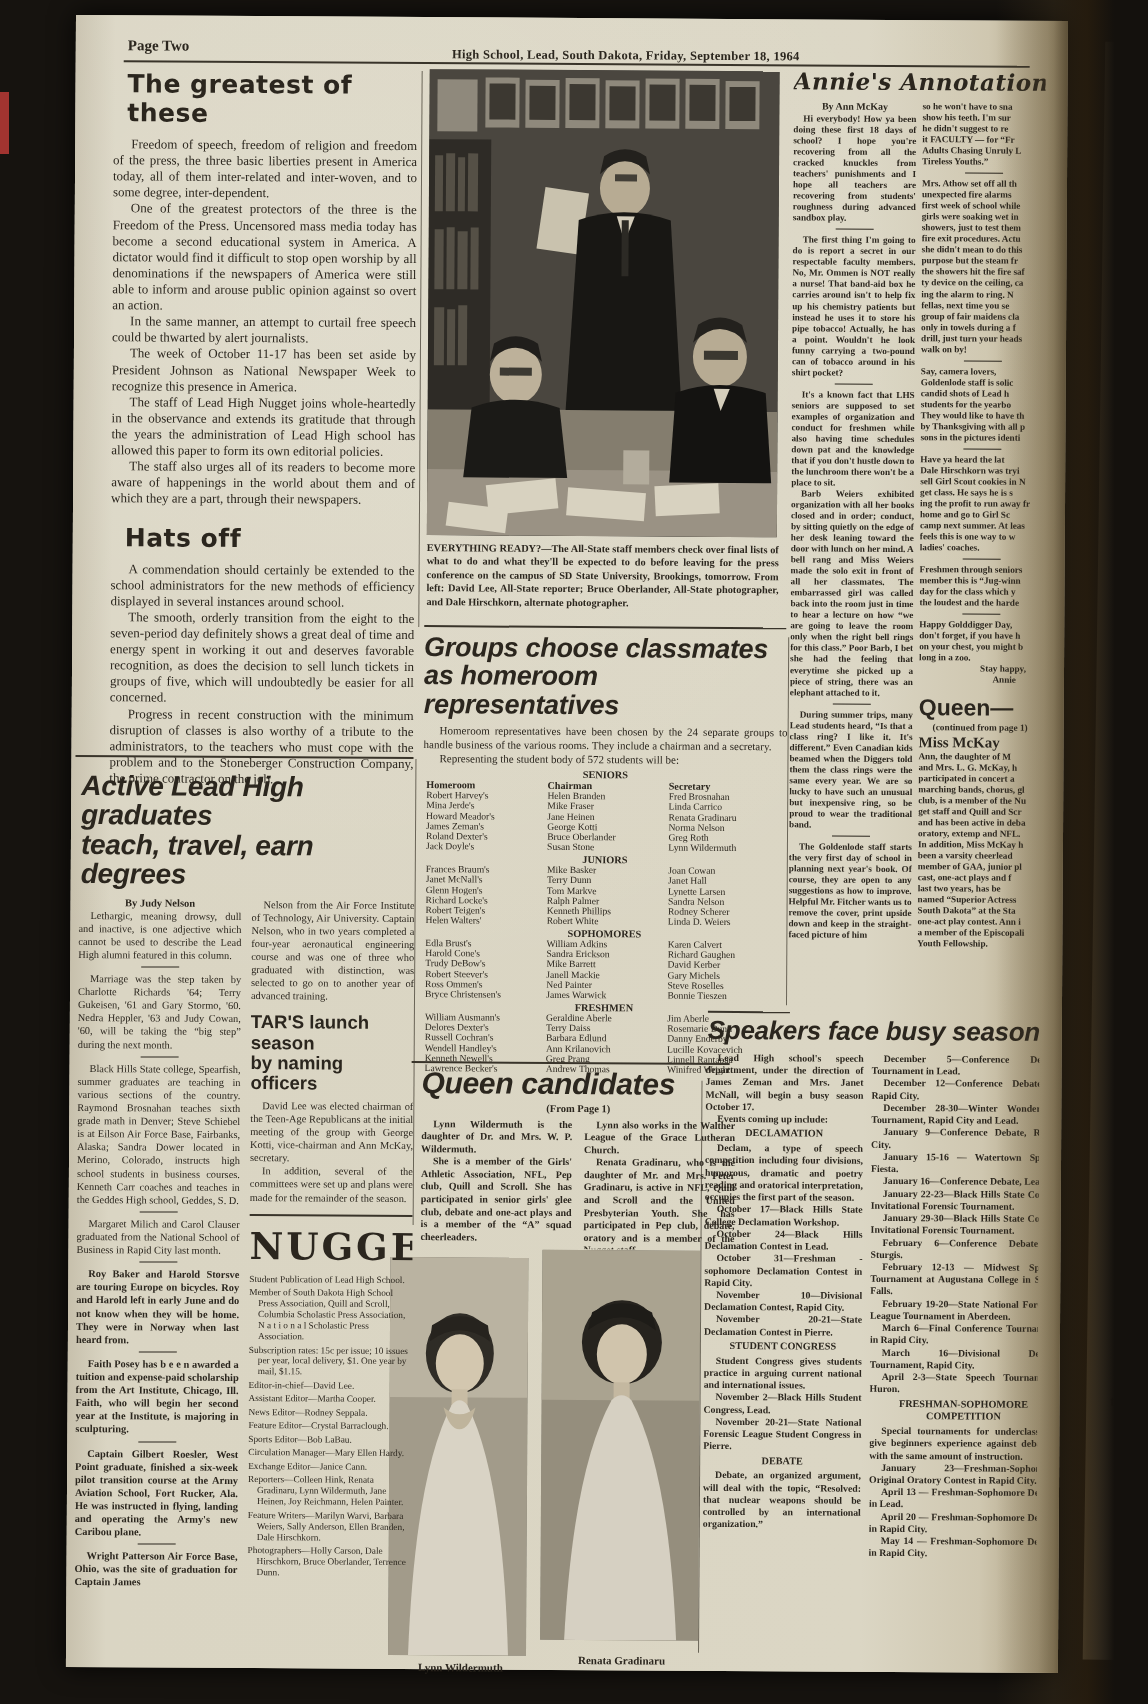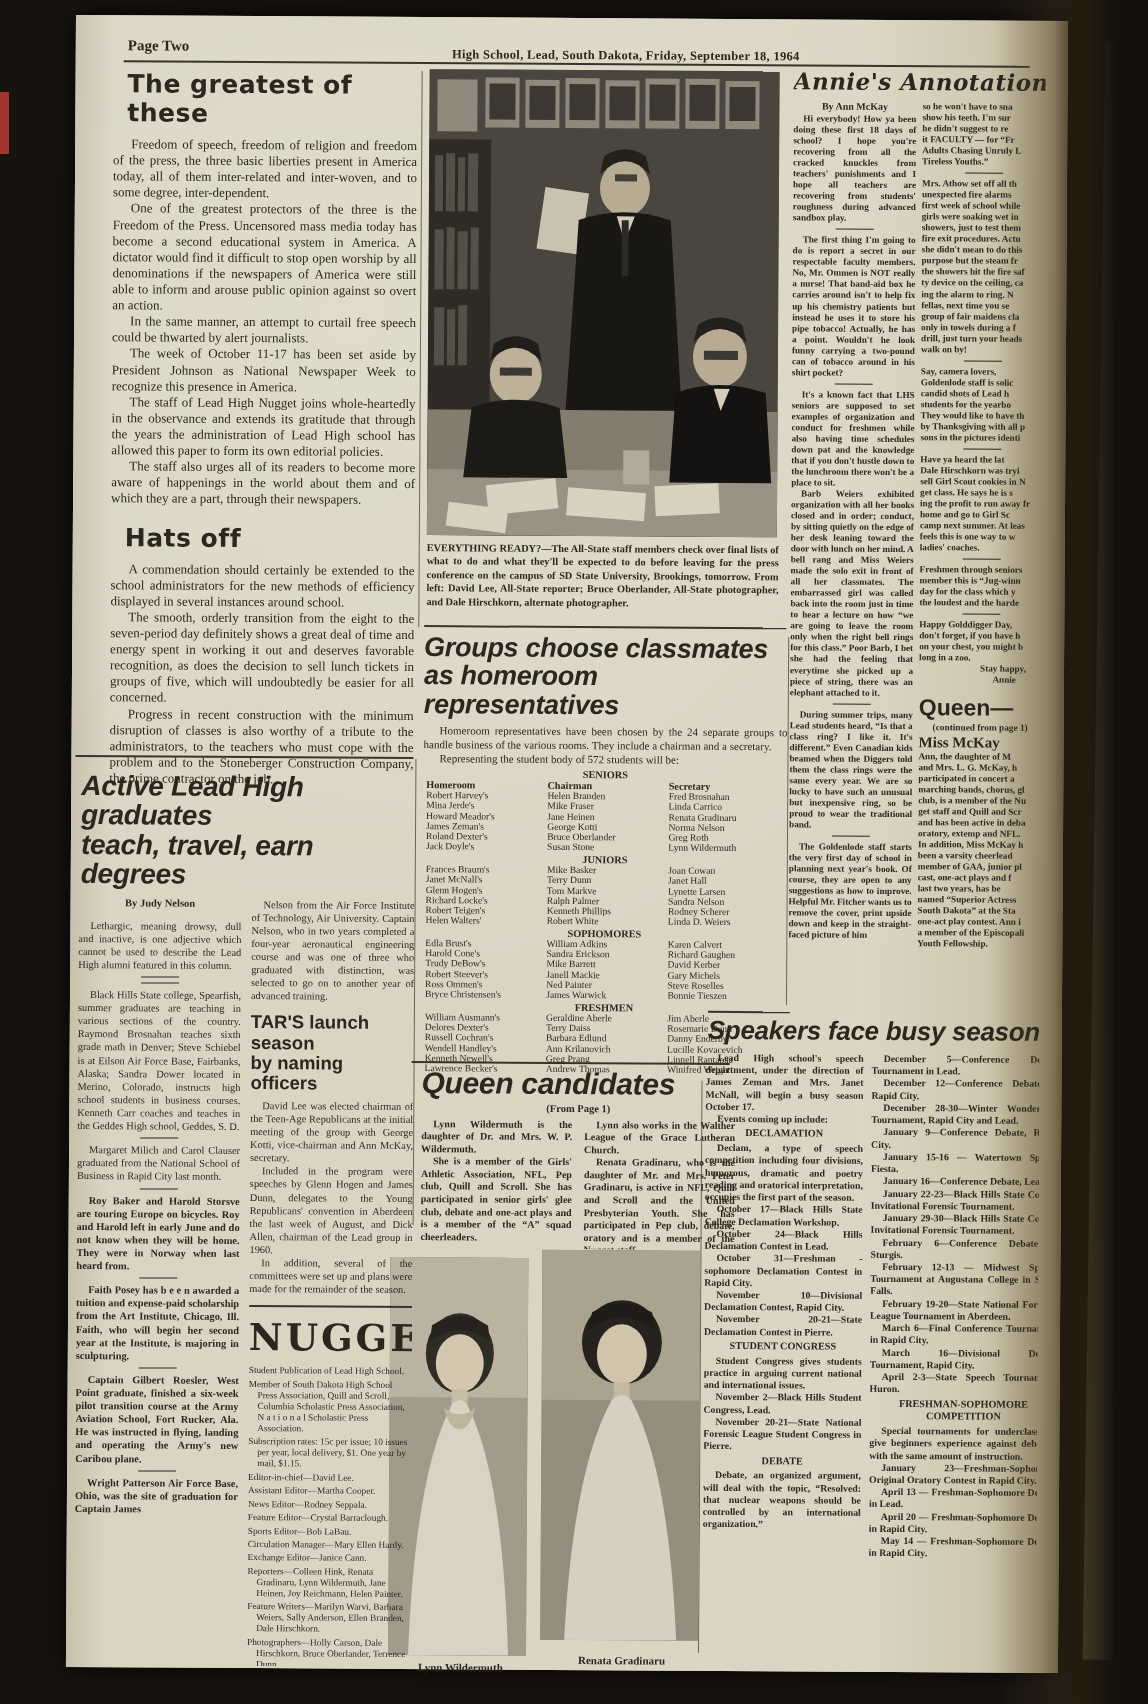--- a/index.html
+++ b/index.html
@@ -59,21 +59,21 @@
   .photo-renata{left:474px;top:1232px;width:158px;height:390px}
   .photo-cap{font-weight:bold;font-size:11px}
   .cap-lynn{left:352px;top:1644px}
   .cap-renata{left:512px;top:1636px}
   
   .hr-al{left:4px;top:740px;width:338px}
   .al-block{left:8px;top:750px;width:336px;height:900px;overflow:hidden}
   .al-head{font-size:28px;margin:6px 0 8px 2px}
   .al-cols{display:flex;gap:10px;margin-top:4px}
   .al-c{width:163px}
-  .byline{text-align:center;font-weight:bold;font-size:10.5px;margin-bottom:11px}
+  .byline{text-align:center;font-weight:bold;font-size:10.5px;margin-bottom:1px}
   .al-c p{font-size:10.4px;line-height:1.26;text-align:justify;text-indent:12px}
   .al-c p.parab{font-weight:bold}
   .sep{width:38px;height:0;border-top:1.4px solid #2b261e;margin:5px auto}
   .tars-head{font-family:"Liberation Sans",sans-serif;font-weight:bold;font-size:18.5px;line-height:1.1;margin:10px 0 5px}
   .hr-in{width:163px;height:2px;background:#39342a;margin:10px 0 8px}
   .nugget-title{font-family:"DejaVu Serif",serif;font-weight:bold;font-size:37px;letter-spacing:3px;text-align:center;margin-bottom:6px}
   .mh-list .mh{font-size:9.3px;line-height:1.18;padding-left:9px;text-indent:-9px;margin-bottom:2.5px}
   
   .annie{left:718px;top:48px;width:252px;height:952px;overflow:hidden}
   .annie-title{font-family:"DejaVu Serif",serif;font-style:italic;font-weight:bold;font-size:23px;letter-spacing:.5px;white-space:nowrap}
@@ -384,20 +384,21 @@
 
     <div class="hrule hr-al"></div>
     <section class="al-block">
       <h1 class="ital-head al-head"><span>Active Lead High graduates</span><br><span>teach, travel, earn degrees</span></h1>
       <div class="al-cols">
         <div class="al-c">
           <div class="byline">By Judy Nelson</div>
           <div>
               <p class="para">Lethargic, meaning drowsy, dull and inactive, is one adjective which cannot be used to describe the Lead High alumni featured in this column.</p>
               <p class="sep"></p>
+              <p class="para">Marriage was the step taken by Charlotte Richards '64; Terry Gukeisen, '61 and Gary Stormo, '60.  Nedra Heppler, '63 and Judy Cowan, '60, will be taking the “big step” during the next month.</p>
               <p class="sep"></p>
               <p class="para">Black Hills State college, Spearfish, summer graduates are teaching in various sections of the country.  Raymond Brosnahan teaches sixth grade math in Denver; Steve Schiebel is at Eilson Air Force Base, Fairbanks, Alaska; Sandra Dower located in Merino, Colorado, instructs high school students in business courses. Kenneth Carr coaches and teaches in the Geddes High school, Geddes, S. D.</p>
               <p class="sep"></p>
               <p class="para">Margaret Milich and Carol Clauser graduated from the National School of Business in Rapid City last month.</p>
               <p class="sep"></p>
               <p class="parab">Roy Baker and Harold Storsve are touring Europe on bicycles. Roy and Harold left in early June and do not know when they will be home. They were in Norway when last heard from.</p>
               <p class="sep"></p>
               <p class="parab">Faith Posey has b e e n awarded a tuition and expense-paid scholarship from the Art Institute, Chicago, Ill. Faith, who will begin her second year at the Institute, is majoring in sculpturing.</p>
               <p class="sep"></p>
               <p class="parab">Captain Gilbert Roesler, West Point graduate, finished a six-week pilot transition course at the Army Aviation School, Fort Rucker, Ala. He was instructed in flying, landing and operating the Army's new Caribou plane.</p>
@@ -405,21 +406,20 @@
               <p class="parab">Wright Patterson Air Force Base, Ohio, was the site of graduation for Captain James</p>
             </div>
         </div>
         <div class="al-c">
           <div>
               <p class="para">Nelson from the Air Force Institute of Technology, Air University.  Captain Nelson, who in two years completed a four-year aeronautical engineering course and was one of three who graduated with distinction, was selected to go on to another year of advanced training.</p>
             </div>
           <h2 class="tars-head"><span>TAR'S launch season</span><br><span>by naming officers</span></h2>
           <div>
               <p>David Lee was elected chairman of the Teen-Age Republicans at the initial meeting of the group with George Kotti, vice-chairman and Ann McKay, secretary.</p>
-              <p>Included in the program were speeches by Glenn Hogen and James Dunn, delegates to the Young Republicans' convention in Aberdeen the last week of August, and Dick Allen, chairman of the Lead group in 1960.</p>
               <p>In addition, several of the committees were set up and plans were made for the remainder of the season.</p>
             </div>
           <div class="hr-in"></div>
           <div class="nugget-title">NUGGET</div>
           <div class="mh-list">
               <div class="mh">Student Publication of Lead High School.</div>
               <div class="mh">Member of South Dakota High School Press Association, Quill and Scroll, Columbia Scholastic Press Association, N a t i o n a l Scholastic Press Association.</div>
               <div class="mh">Subscription rates: 15c per issue; 10 issues per year, local delivery, $1.  One year by mail, $1.15.</div>
               <div class="mh">Editor-in-chief—David Lee.</div>
               <div class="mh">Assistant Editor—Martha Cooper.</div>

